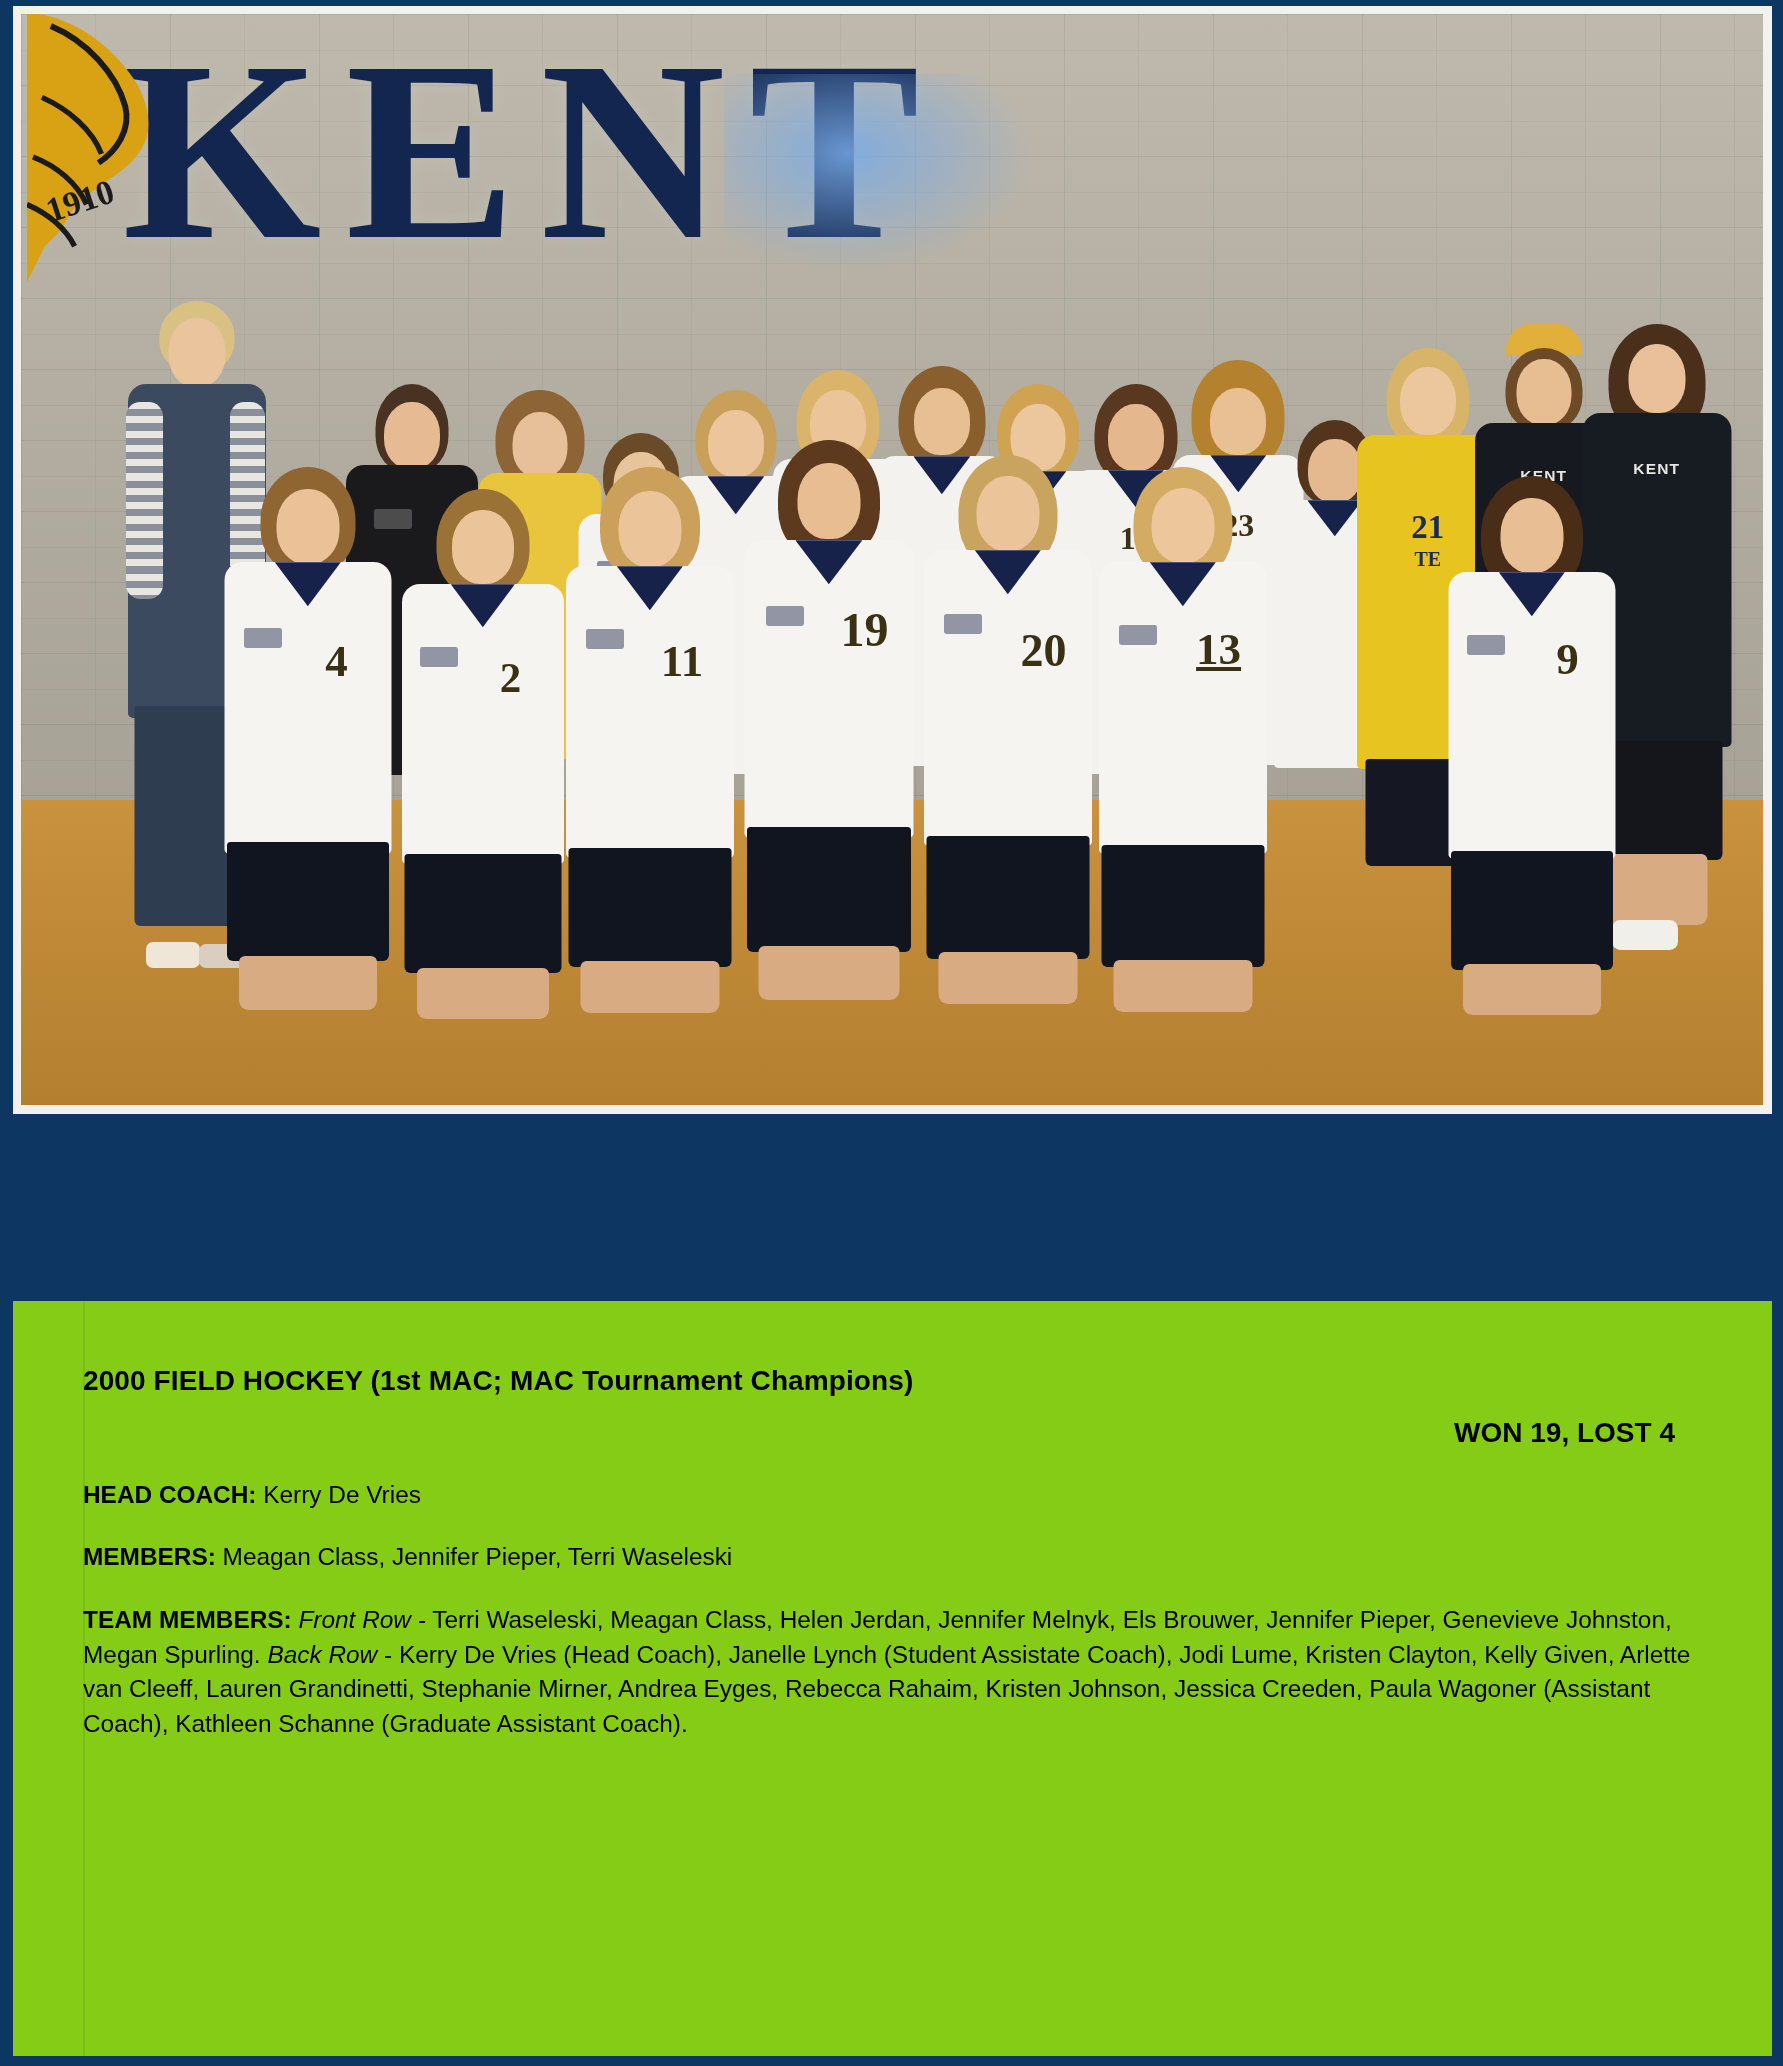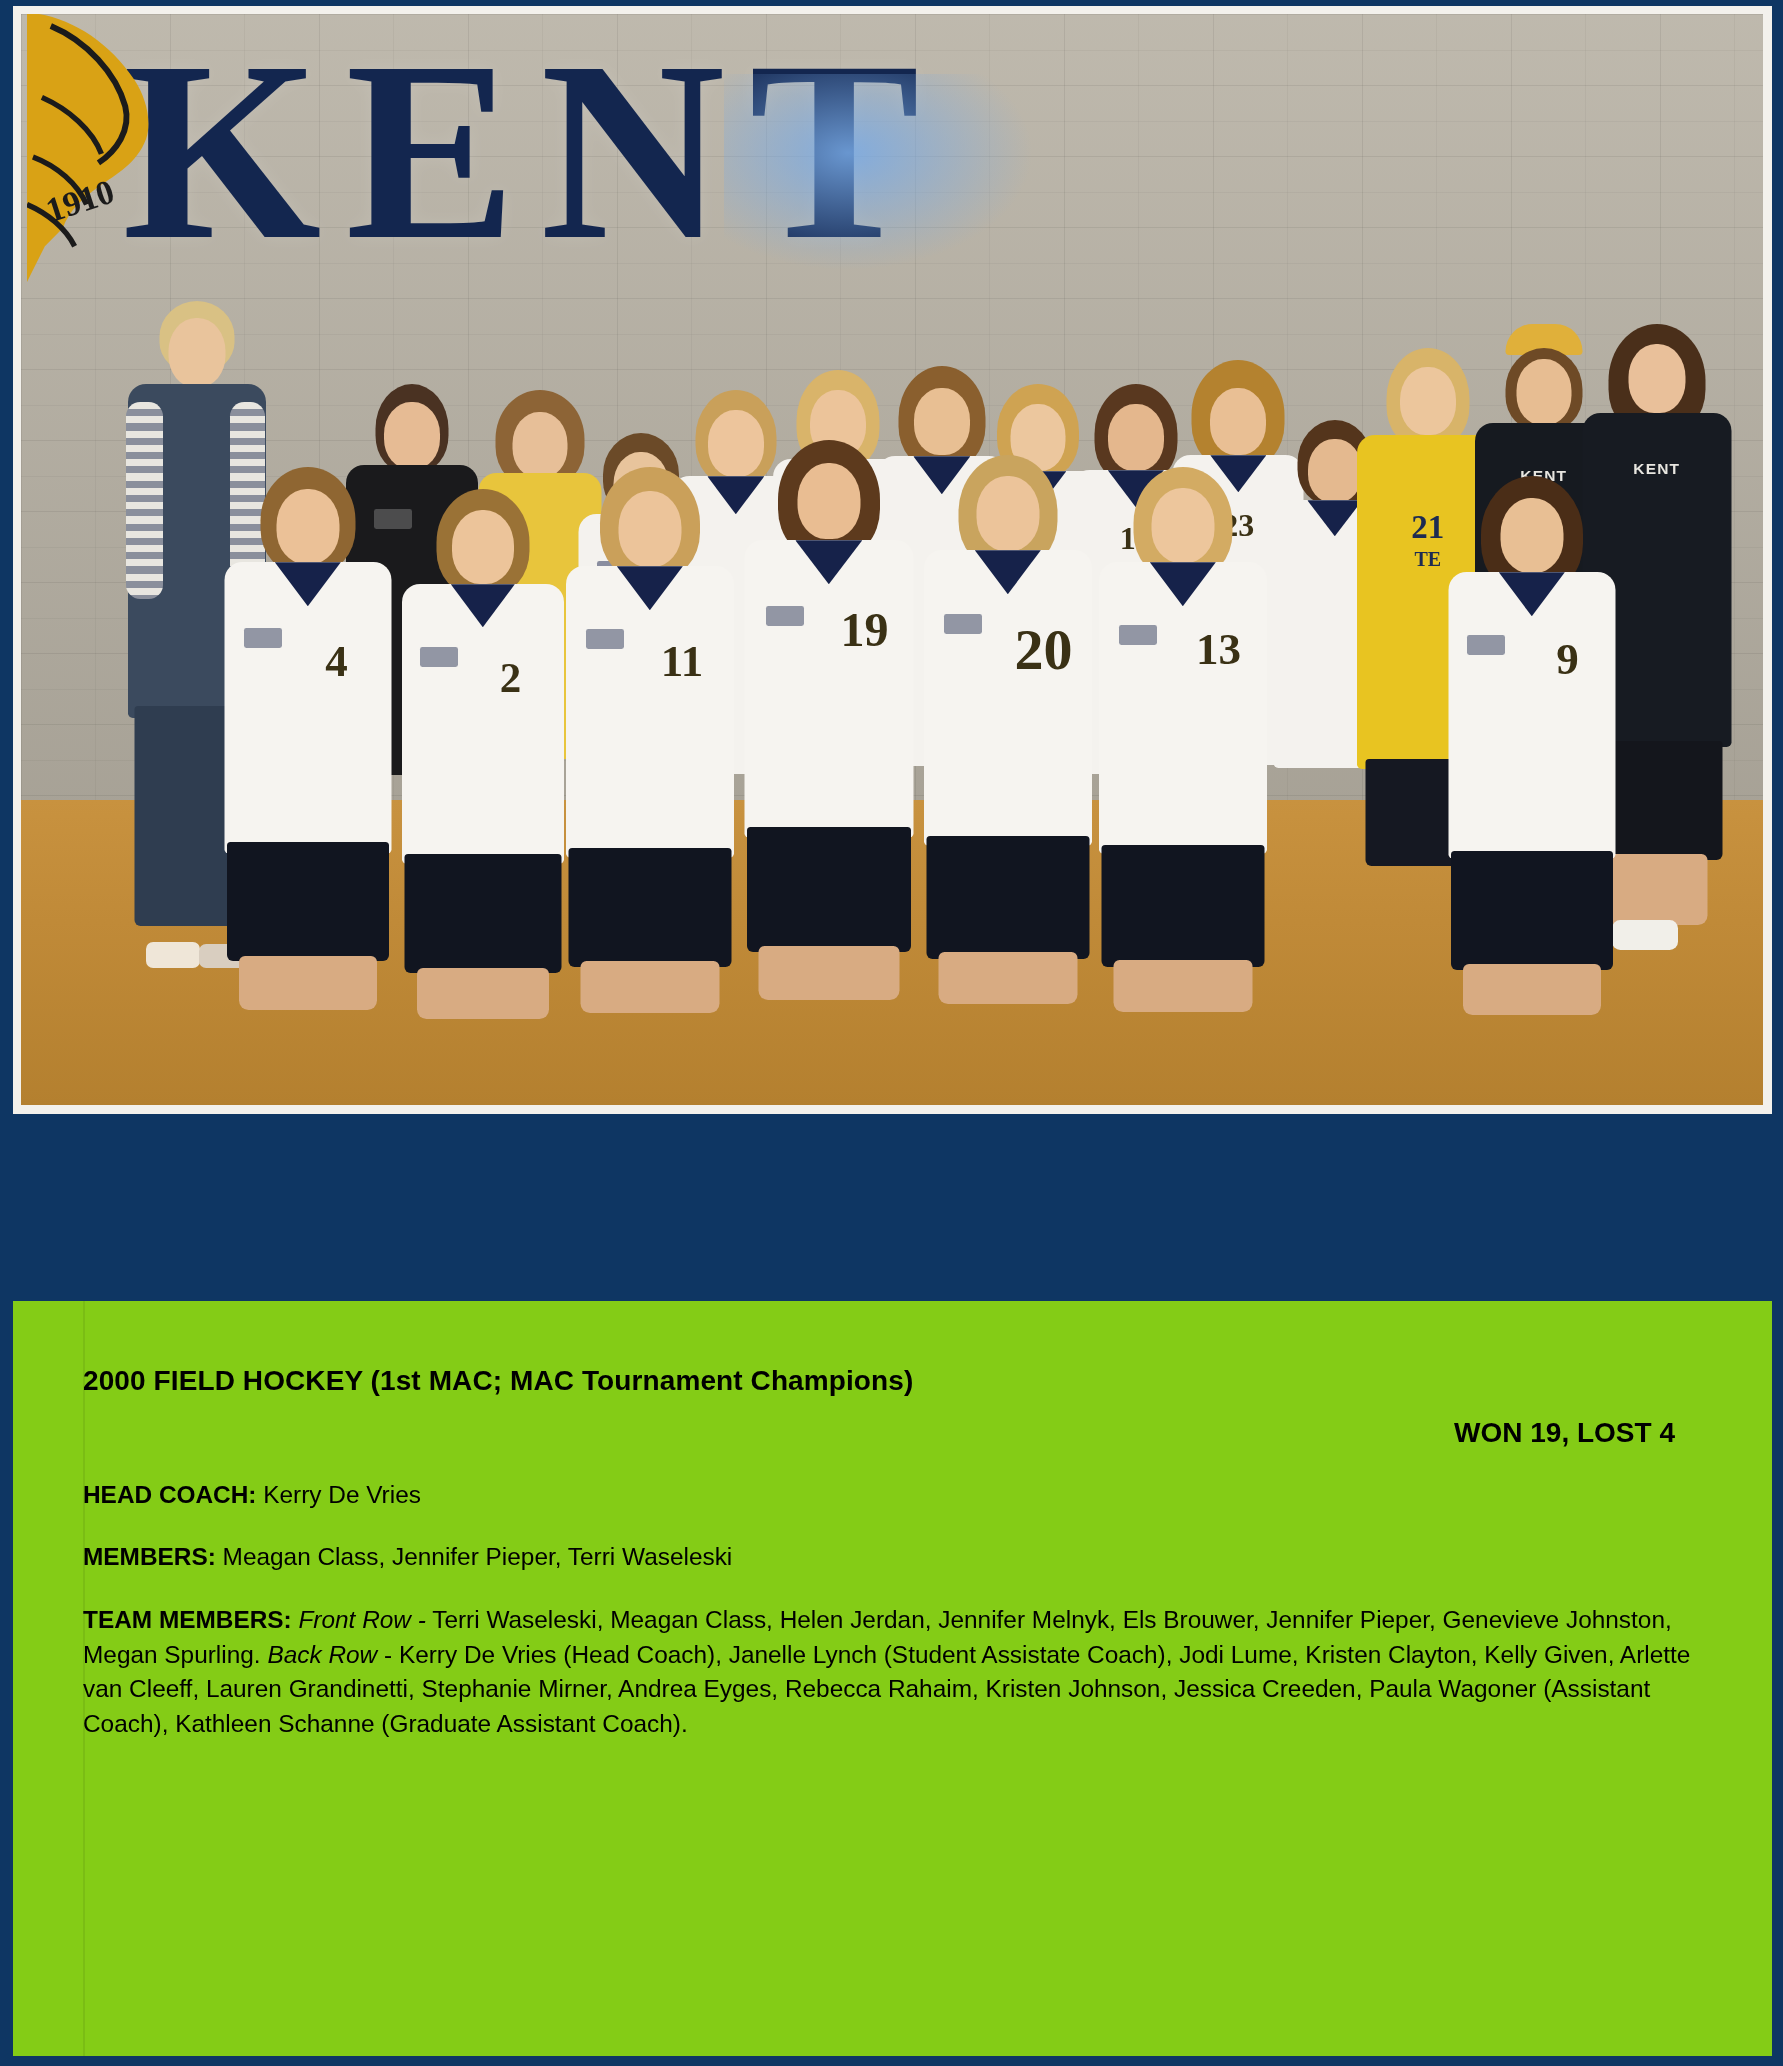--- a/index.html
+++ b/index.html
@@ -399,32 +399,32 @@
           <div class="skirt" style="top:381px;width:164px;height:125px;"></div>
           <div class="legs" style="top:500px;width:141px;height:54px;"></div>
         </div>
 
         <div class="person" style="left:897px;bottom:104px;width:179px;height:548px;">
           <div class="hair" style="top:2.4px;width:99px;height:114px;background:#c9a45e;"></div>
           <div class="head" style="top:24px;width:63px;height:75px;background:#ecc49a;"></div>
           <div class="body" style="top:98px;width:168px;height:296px;background:#f6f4f0;"></div>
           <div style="position:absolute;left:50%;transform:translateX(-50%);top:98px;width:66px;height:44px;background:#16224a;clip-path:polygon(0 0,100% 0,50% 100%);"></div>
           <div class="logo-patch" style="left:26px;top:162px;background:rgba(25,35,70,0.45);"></div>
-          <div class="jersey-num" style="top:164px;left:70%;font-size:58px;">20</div>
+          <div class="jersey-num" style="top:172px;left:70%;font-size:46px;">20</div>
           <div class="skirt" style="top:384px;width:163px;height:123px;"></div>
           <div class="legs" style="top:500px;width:139px;height:52px;"></div>
         </div>
 
         <div class="person" style="left:1072px;bottom:101px;width:179px;height:542px;">
           <div class="hair" style="top:6px;width:99px;height:113px;background:#d3ab63;"></div>
           <div class="head" style="top:27px;width:63px;height:75px;background:#edc69c;"></div>
           <div class="body" style="top:101px;width:168px;height:292px;background:#f6f4f0;"></div>
           <div style="position:absolute;left:50%;transform:translateX(-50%);top:101px;width:66px;height:44px;background:#16224a;clip-path:polygon(0 0,100% 0,50% 100%);"></div>
           <div class="logo-patch" style="left:26px;top:164px;background:rgba(25,35,70,0.45);"></div>
-          <div class="jersey-num" style="top:162px;left:70%;font-size:45px;">13</div>
+          <div class="jersey-num" style="top:162px;left:70%;font-size:45px;text-decoration:underline;">13</div>
           <div class="skirt" style="top:384px;width:163px;height:122px;"></div>
           <div class="legs" style="top:499px;width:139px;height:52px;"></div>
         </div>
 
 
         <div class="person" style="left:1421px;bottom:101px;width:179px;height:536px;">
           <div class="hair" style="top:8.3px;width:102px;height:117px;background:#4a2d17;"></div>
           <div class="head" style="top:31px;width:63px;height:75px;background:#e8bf94;"></div>
           <div class="body" style="top:105px;width:167px;height:287px;background:#f6f4f0;"></div>
           <div style="position:absolute;left:50%;transform:translateX(-50%);top:105px;width:66px;height:44px;background:#16224a;clip-path:polygon(0 0,100% 0,50% 100%);"></div>

